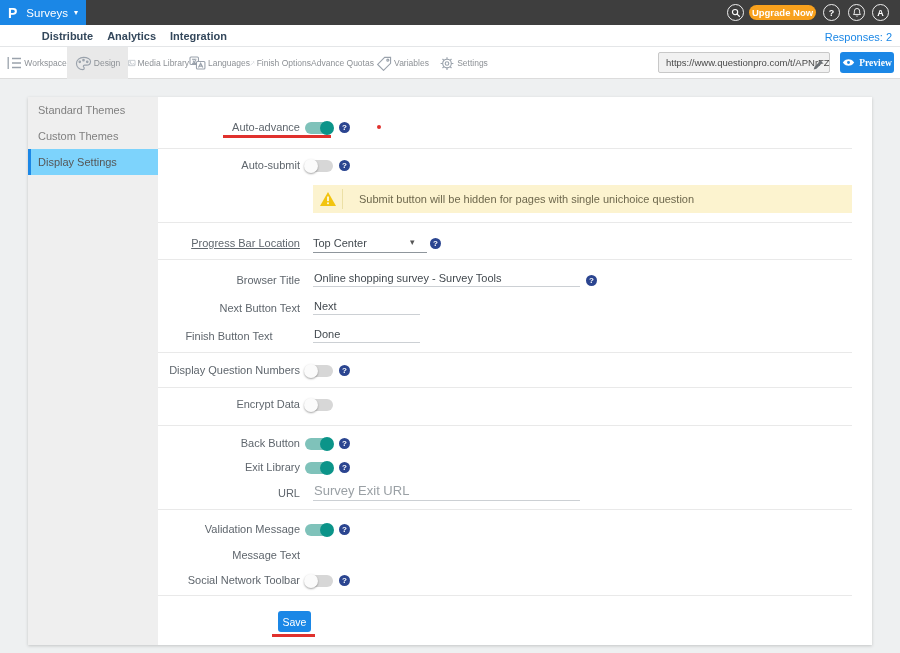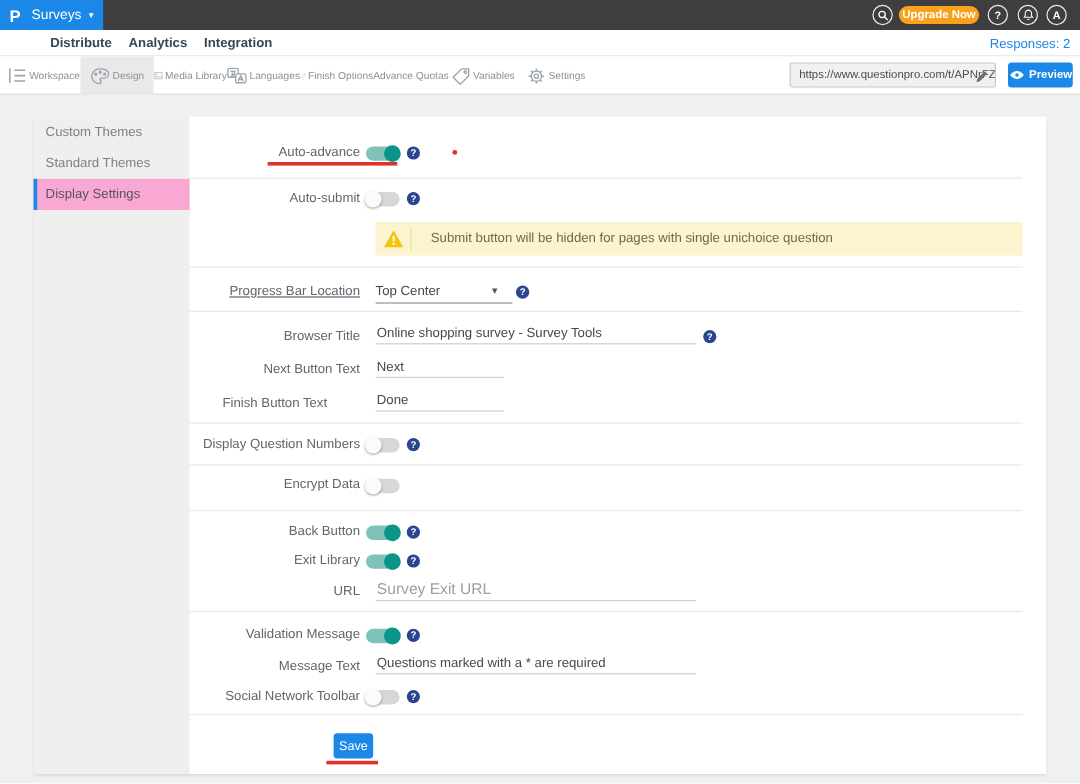--- a/index.html
+++ b/index.html
@@ -29,27 +29,27 @@
   
   .toolbar { position:absolute; left:0; top:47px; width:900px; height:32px; background:#fff; border-bottom:1px solid #dcdcdc; }
   .tool-items { display:flex; padding-left:6px; height:32px; }
   .tool-item { width:61px; height:32px; display:flex; flex-direction:row; align-items:center; justify-content:center; gap:2px; cursor:pointer; }
   .tool-item.active { background:#e9e9e9; }
   .tool-item svg { display:block; }
   .tool-label { font-size:8.5px; color:#8d9196; white-space:nowrap; }
   .url-box { position:absolute; left:658px; top:5px; width:172px; height:21px; background:#f1f1f1; border:1px solid #c8c8c8; border-radius:2px; }
   .url-text { display:block; font-size:9.5px; color:#4a4a4a; line-height:19px; padding:0 24px 0 7px; white-space:nowrap; overflow:hidden; }
   .url-pencil { position:absolute; right:5px; top:4px; cursor:pointer; }
-  .preview-btn { position:absolute; left:840px; top:5px; width:54px; height:21px; background:#1b87e6; border:none; border-radius:3px; color:#fff; display:flex; align-items:center; justify-content:center; gap:4px; font-size:9.5px; font-weight:600; font-family:Liberation Sans, sans-serif; cursor:pointer; }
+  .preview-btn { position:absolute; left:840px; top:5px; width:54px; height:21px; background:#1b87e6; border:none; border-radius:3px; color:#fff; display:flex; align-items:center; justify-content:center; gap:4px; font-size:9.5px; font-weight:600; font-family:Liberation Serif, serif; cursor:pointer; }
 
   
   .card { position:absolute; left:28px; top:97px; width:844px; height:548px; background:#fff; box-shadow:0 1px 3px rgba(0,0,0,.18); }
   .sidebar { position:absolute; left:0; top:0; width:130px; height:548px; background:#efefef; }
   .side-item { height:26px; line-height:26px; padding-left:10px; font-size:11px; color:#808080; cursor:pointer; }
-  .side-item.active { background:#f9a8d4; color:#565656; border-left:3px solid #1b87e6; padding-left:7px; }
+  .side-item.active { background:#7dd3fc; color:#565656; border-left:3px solid #1b87e6; padding-left:7px; }
   .content { position:absolute; left:130px; top:0; width:714px; height:548px; }
 
   .row-label { position:absolute; left:0; width:142px; text-align:right; font-size:11px; color:#5f666d; white-space:nowrap; }
   .divider { position:absolute; left:0; width:694px; height:1px; background:#e9e9e9; }
 
   .toggle { position:absolute; left:147px; width:28px; height:12px; border-radius:6px; cursor:pointer; }
   .toggle .knob { position:absolute; width:14px; height:14px; border-radius:50%; top:-1px; }
   .toggle.on { background:#7fc2ba; }
   .toggle.on .knob { right:-1px; background:#0b9489; }
   .toggle.off { background:#d7d7d7; }
@@ -206,22 +206,22 @@
           <path d="M1 5c2.5-3.3 5-4 7-4s4.5.7 7 4c-2.5 3.3-5 4-7 4S3.5 8.3 1 5z" fill="#fff"></path>
           <circle cx="8" cy="5" r="1.8" fill="#1b87e6"></circle>
         </svg>
       <span>Preview</span>
     </button>
   </div>
 
   <div class="card">
 
     <aside class="sidebar">
+      <div class="side-item">Standard Themes</div>
       <div class="side-item">Custom Themes</div>
-      <div class="side-item">Standard Themes</div>
       <div class="side-item active">Display Settings</div>
     </aside>
 
     <main class="content">
 
       <span class="row-label" style="top:24px;">Auto-advance</span>
       <span class="toggle on" style="top:25px;">
           <span class="knob"></span>
         </span>
       <span class="help" style="top:25px;">?</span>
@@ -301,21 +301,20 @@
 
       <div class="divider" style="top:412px;"></div>
 
       <span class="row-label" style="top:426px;">Validation Message</span>
       <span class="toggle on" style="top:427px;">
           <span class="knob"></span>
         </span>
       <span class="help" style="top:427px;">?</span>
 
       <span class="row-label" style="top:452px;">Message Text</span>
-      <input class="input-line" style="top: 449px; width: 267px;" value="Questions marked with a * are required">
 
       <span class="row-label" style="top:477px;">Social Network Toolbar</span>
       <span class="toggle off" style="top:478px;">
           <span class="knob"></span>
         </span>
       <span class="help" style="top:478px;">?</span>
 
       <div class="divider" style="top:498px;"></div>
 
       <button class="save-btn">Save</button>

